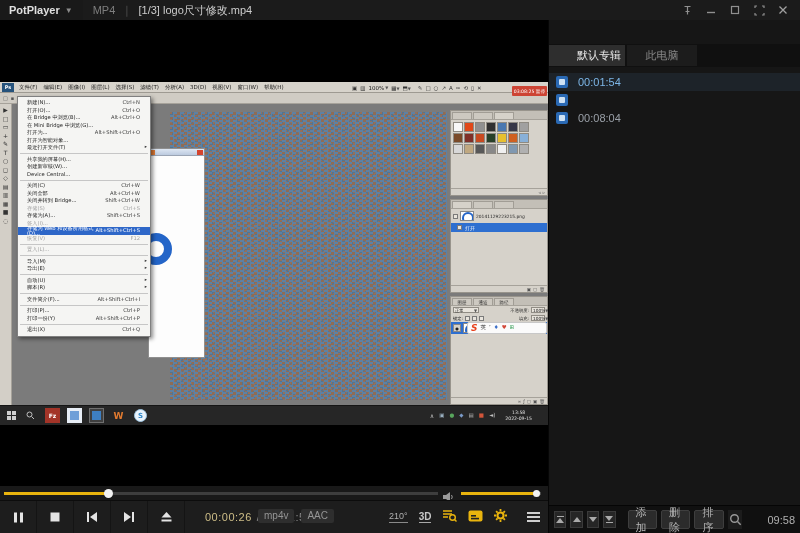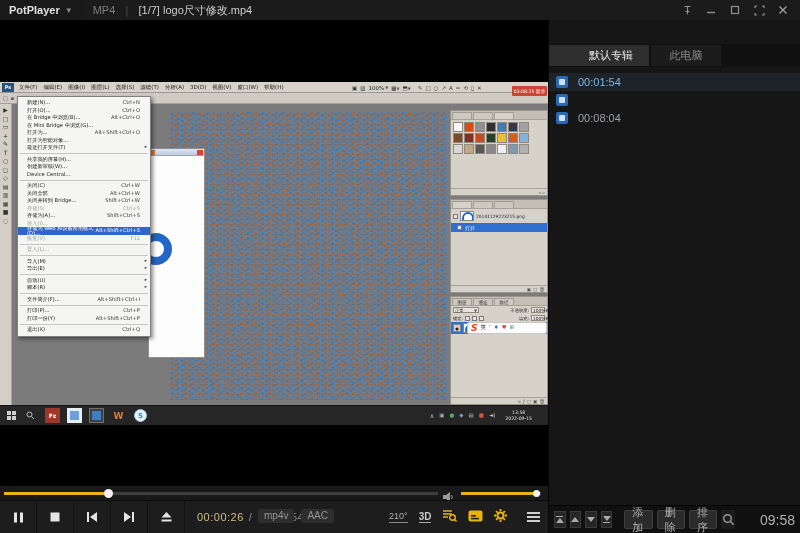--- a/index.html
+++ b/index.html
@@ -30,62 +30,62 @@
   .seek-thumb{position:absolute;top:-3px;width:9px;height:9px;background:#f2f2f2;border-radius:50%;}
   .vol-ico{position:absolute;left:443px;top:2px;}
   .vol-track{position:absolute;left:461px;top:6px;width:80px;height:3px;background:#4a4a4a;}
   .vol-fill{width:76px;height:100%;background:#e9b40e;}
   .vol-thumb{position:absolute;left:72px;top:-2px;width:7px;height:7px;background:#f2f2f2;border-radius:50%;}
 
   .ctrl-row{position:absolute;left:0;right:0;bottom:0;height:33px;background:#1d1d1d;border-top:1px solid #0c0c0c;}
   .ctrl-btns{position:absolute;left:0;top:0;bottom:0;display:flex;}
   .cbtn{width:37px;height:100%;border-right:1px solid #141414;display:flex;align-items:center;justify-content:center;}
   .time-block{position:absolute;left:197px;top:0;bottom:0;display:flex;align-items:center;font-size:11px;letter-spacing:.5px;}
-  .t-cur{color:#cdbd87;}
+  .t-cur{color:#cdbd87;margin-left:8px;}
   .t-sep{color:#8c8c8c;margin:0 5px;}
   .t-tot{color:#8c8c8c;}
   .codec-badges{position:absolute;left:258px;top:8px;display:flex;gap:7px;}
   .pill{background:#2e2e2e;color:#949494;font-size:10px;padding:1px 6px 2px;border-radius:2px;}
   .ctrl-right{position:absolute;left:389px;top:0;bottom:0;display:flex;align-items:center;gap:11px;}
   .i360{color:#b0b0b0;font-size:9px;border-bottom:1px solid #8a8a8a;padding-bottom:1px;}
   .i3d{color:#c6c6c6;font-size:10px;font-weight:bold;border-bottom:1px solid #a8a8a8;}
   .hamb{margin-left:9px;display:flex;flex-direction:column;gap:2px;}
   .hamb span{width:13px;height:2px;background:#cfcfcf;display:block;}
 
   
   .playlist-panel{position:absolute;left:548px;top:20px;width:252px;bottom:0;background:#161616;border-left:1px solid #060606;}
   .pl-tabs{position:absolute;left:0;top:0;right:0;height:24px;background:#0e0e0e;}
   .pl-tab{position:absolute;left:8px;top:2px;width:70px;height:22px;background:#242424;color:#dcdcdc;
           font-size:11px;display:flex;align-items:center;justify-content:center;}
   .pl-tab::after{content:"";position:absolute;top:0;right:0;width:0;height:0;
                  border-top:6px solid #e9b40e;border-left:6px solid transparent;}
   .pl-albums{position:absolute;left:0;top:24px;right:0;height:23px;background:#101010;display:flex;gap:2px;padding:1px 0;}
   .alb{height:100%;display:flex;align-items:center;justify-content:center;font-size:11px;background:#1c1c1c;color:#888;}
   .alb.active{background:#2e2e2e;color:#e8e8e8;}
-  .alb1{width:100px;padding-left:24px;} .alb2{width:70px;} .alb3{width:84px;}
+  .alb1{width:76px;padding-left:24px;} .alb2{width:70px;} .alb3{width:84px;}
   .pl-list{position:absolute;left:0;top:47px;right:0;bottom:28px;padding-top:6px;}
   .pl-item{height:18px;display:flex;align-items:center;padding:0 7px;font-size:11px;color:#c6cad0;}
   .pl-item.selected{background:rgba(80,130,180,.12);}
   .pl-item.selected .pl-name,.pl-item.selected .pl-dur{color:#7db7e8;}
   .pl-ico{width:12px;height:12px;background:#2a69b4;border-radius:2px;margin-right:6px;position:relative;flex:none;}
   .pl-ico::after{content:"";position:absolute;left:3px;top:3px;right:3px;bottom:3px;background:#cfe2f4;border-radius:1px;}
   .pl-name{flex:1;white-space:nowrap;overflow:hidden;}
   .pl-dur{color:#9aa0a8;margin-left:4px;}
   .pl-footer{position:absolute;left:0;right:0;bottom:0;height:28px;background:#101010;border-top:1px solid #050505;
              display:flex;align-items:center;padding:0 5px;gap:4px;}
   .nav-btn{width:19px;height:17px;background:#262626;border:1px solid #3a3a3a;display:flex;flex-direction:column;
            align-items:center;justify-content:center;gap:1px;}
   .bar{width:7px;height:1px;background:#aaa;}
   .tri-up{width:0;height:0;border-left:4px solid transparent;border-right:4px solid transparent;border-bottom:5px solid #aaa;}
   .tri-dn{width:0;height:0;border-left:4px solid transparent;border-right:4px solid transparent;border-top:5px solid #aaa;}
   .txt-btn{height:19px;padding:0 7px;background:#2b2b2b;border:1px solid #3e3e3e;color:#b5b5b5;font-size:11px;
            display:flex;align-items:center;border-radius:2px;}
   .txt-btn.add{margin-left:8px;}
   .pl-search{margin-left:auto;width:24px;height:19px;background:#1c1c1c;display:flex;align-items:center;justify-content:center;}
-  .pl-clock{color:#b0b0b0;font-size:14px;margin-left:21px;}
+  .pl-clock{color:#b0b0b0;font-size:11px;margin-left:21px;}
 
   
   .ps-frame{position:absolute;left:0;top:62px;width:548px;height:343px;background:#7b7b7b;
             font-family:"DejaVu Sans",sans-serif;}
   .ps-menubar{position:absolute;left:0;top:0;right:0;height:11px;background:#d7d3cb;border-bottom:1px solid #9e9a92;
               display:flex;align-items:center;font-size:5.5px;color:#1a1a1a;gap:4px;padding-left:2px;z-index:2;}
   .ps-logo{width:12px;height:9px;background:#26537c;color:#fff;font-size:5px;font-weight:bold;
            display:flex;align-items:center;justify-content:center;flex:none;}
   .ps-menu-item{white-space:nowrap;padding:0 1px;}
   .ps-menu-item:first-of-type{background:#bcb8b0;}
@@ -186,21 +186,21 @@
 
 <div class="app">
 
   <div class="titlebar">
     <div class="tb-left">
       <span class="app-name">PotPlayer</span>
       <span class="chev">▼</span>
     </div>
     <span class="tb-codec">MP4</span>
     <span class="tb-sep">❘</span>
-    <span class="tb-title">[1/7] logo尺寸修改.mp4</span>
+    <span class="tb-title">[1/3] logo尺寸修改.mp4</span>
     <div class="tb-icons">
       <span class="wbtn">
         <svg width="11" height="11">
             <path d="M2.5 1.5h6M5.5 1.5v5M3.5 6.5h4M5.5 6.5v3" stroke="#909090" stroke-width="1.2" fill="none"></path>
           </svg>
       </span>
       <span class="wbtn">
         <svg width="10" height="10">
             <path d="M1 7.5h8" stroke="#909090" stroke-width="1.4"></path>
           </svg>

